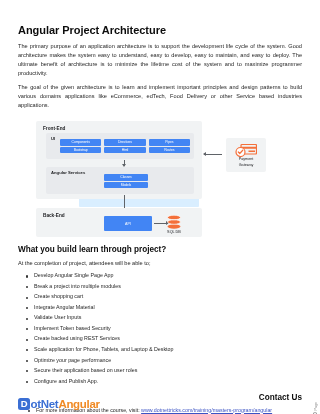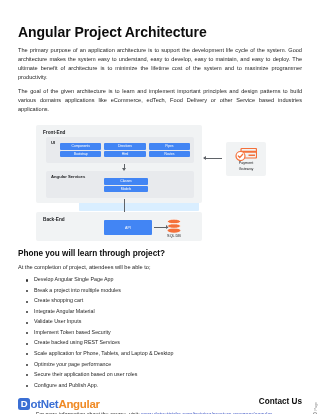--- a/index.html
+++ b/index.html
@@ -17,21 +17,21 @@
   }
   .page {
     position: relative;
     width: 320px;
     height: 414px;
     box-sizing: border-box;
     padding: 24px 18px 0 18px;
   }
 
   h1.section-title {
-    font-size: 14px;
+    font-size: 11px;
     font-weight: bold;
     margin: 0 0 6px 0;
     letter-spacing: -0.05px;
     color: #0d0d0d;
   }
   h2.section-title {
     font-size: 8.2px;
     font-weight: bold;
     margin: 0 0 5px 0;
     color: #0d0d0d;
@@ -408,21 +408,21 @@
         </svg>
       </div>
       <div class="pay-label">
         <div>Payment</div>
         <div>Gateway</div>
       </div>
     </div>
 
   </div>
 
-  <h2 class="section-title">Phone you will learn through project?</h2>
+  <h2 class="section-title">What you build learn through project?</h2>
   <div class="lead-text">At the completion of project, attendees will be able to;</div>
 
   <ul class="bullets">
     <li>Develop Angular Single Page App</li>
     <li>Break a project into multiple modules</li>
     <li>Create shopping cart</li>
     <li>Integrate Angular Material</li>
     <li>Validate User Inputs</li>
     <li>Implement Token based Security</li>
     <li>Create backed using REST Services</li>

